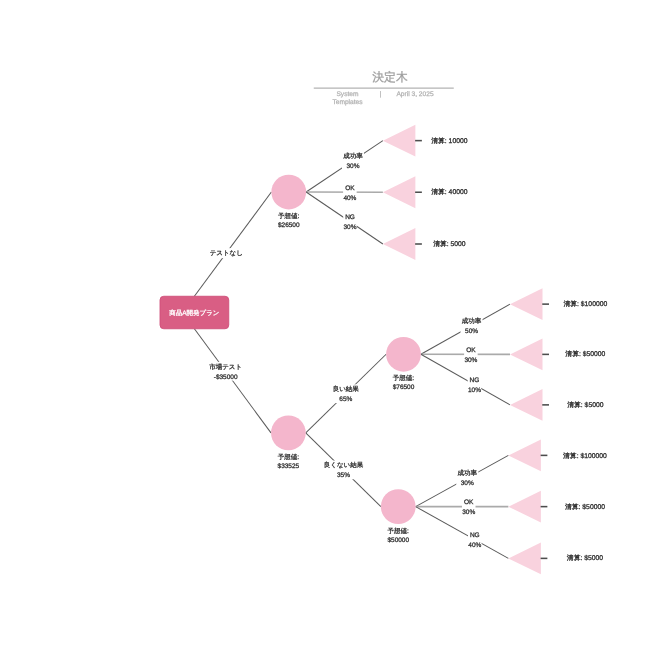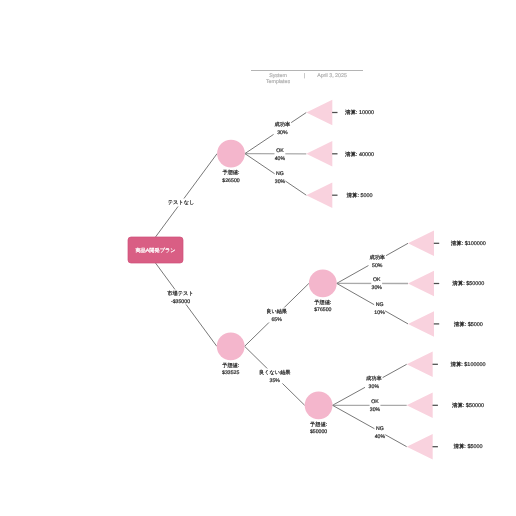--- a/index.html
+++ b/index.html
@@ -12,20 +12,21 @@
   #hdr-meta .sep{position:absolute;left:50.5px;top:0;width:6px;text-align:center;}
   #hdr-meta .dt{position:absolute;left:55px;top:0;width:52px;text-align:center;}
   #tree{position:absolute;left:0;top:0;width:516px;height:516px;}
   #tree text{-webkit-font-smoothing:antialiased;}
 
 </style>
 </head>
 <body>
 
 <div id="stage">
+  <div id="hdr-title">決定木</div>
   <div id="hdr-rule"></div>
   <div id="hdr-meta">
     <span class="src">System Templates</span>
     <span class="sep">|</span>
     <span class="dt">April 3, 2025</span>
   </div>
   <svg id="tree" viewBox="0 0 516 516" xmlns="http://www.w3.org/2000/svg">
       <g>
         <line x1="155.5" y1="237" x2="217.1" y2="153.6" stroke="#5a5a5a" stroke-width="0.82"></line>
         <line x1="155.5" y1="263" x2="216.79999999999998" y2="346.3" stroke="#5a5a5a" stroke-width="0.82"></line>

